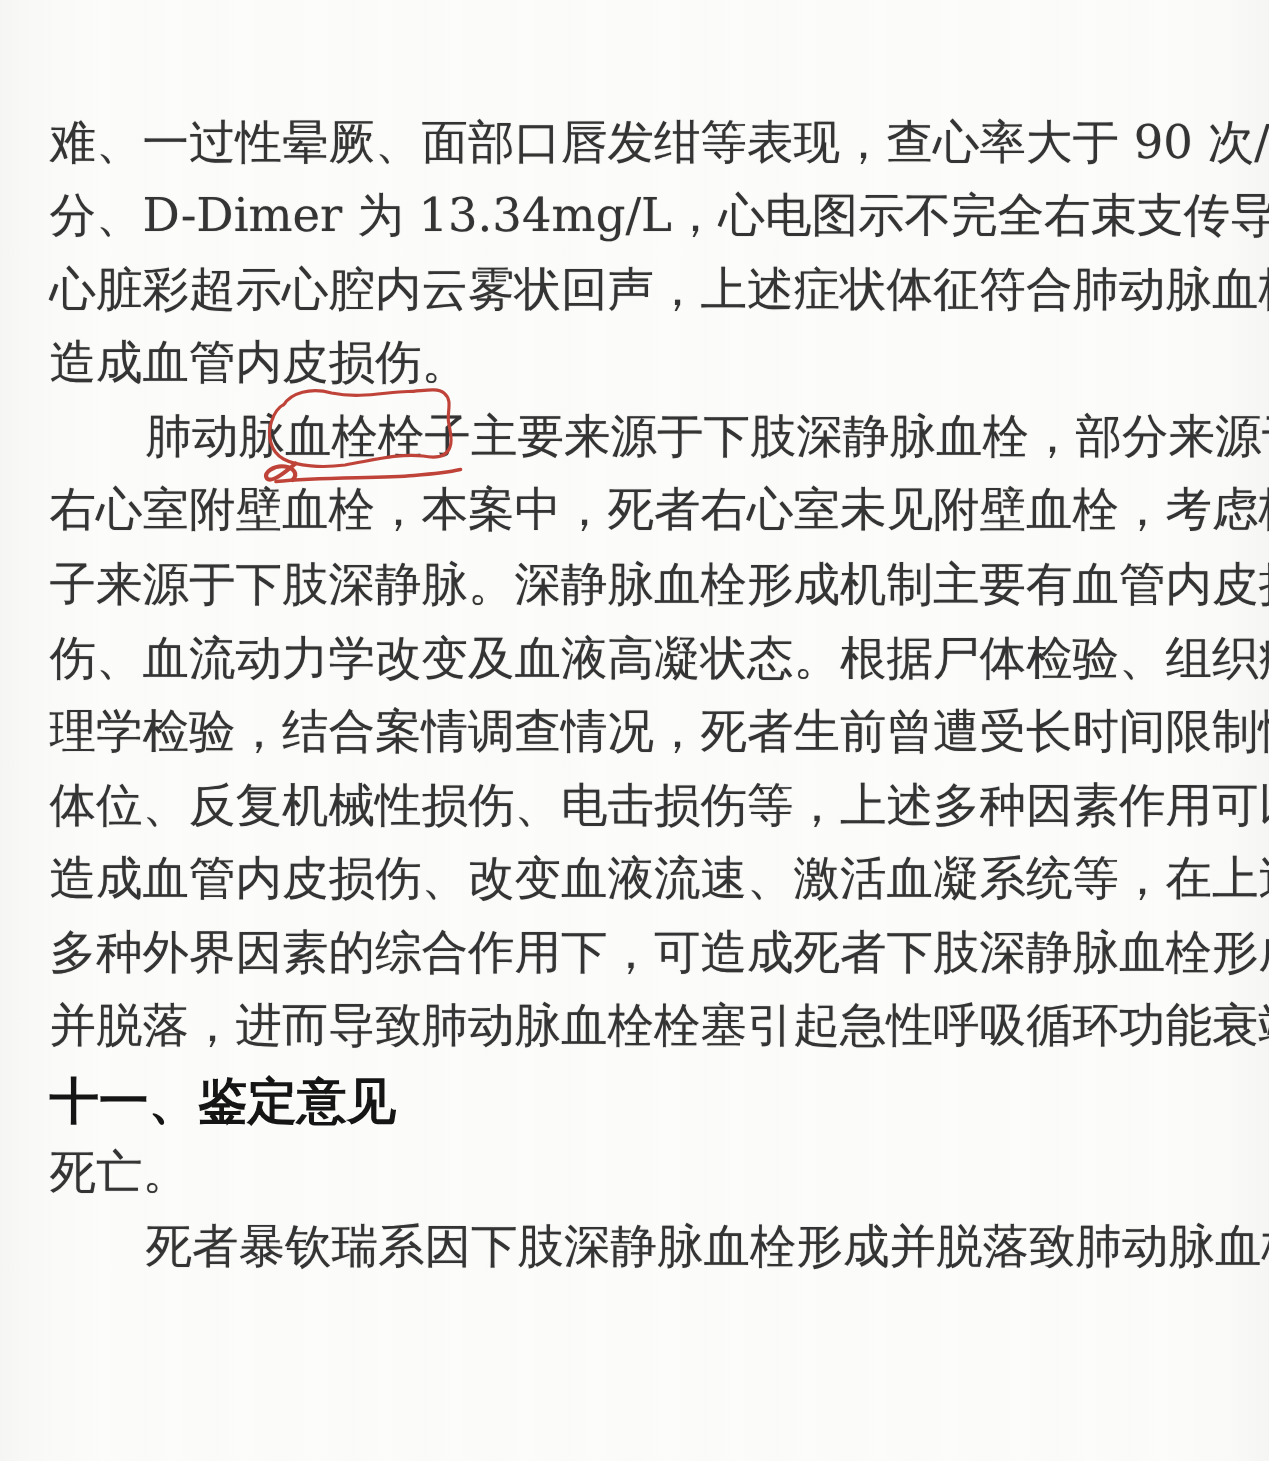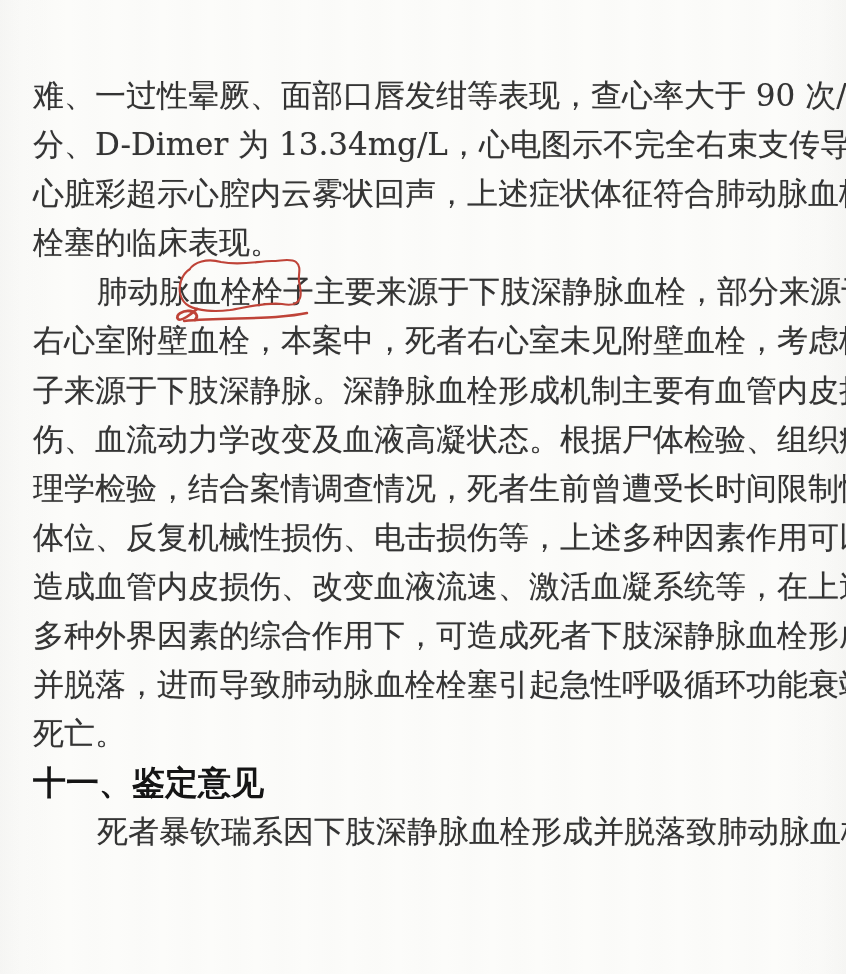--- a/index.html
+++ b/index.html
@@ -65,32 +65,32 @@
 </style>
 </head>
 <body>
 
 <div class="page">
 
   <div class="textblock" id="textblock">
       <div class="line just">难、一过性晕厥、面部口唇发绀等表现，查心率大于 90 次/</div>
       <div class="line just">分、D-Dimer 为 13.34mg/L，心电图示不完全右束支传导阻滞，</div>
       <div class="line just">心脏彩超示心腔内云雾状回声，上述症状体征符合肺动脉血栓</div>
-      <div class="line">栓塞的临床表现。</div>
+      <div class="line">造成血管内皮损伤。</div>
       <div class="line just indent">肺动脉血栓栓子主要来源于下肢深静脉血栓，部分来源于</div>
       <div class="line just">右心室附壁血栓，本案中，死者右心室未见附壁血栓，考虑栓</div>
       <div class="line just">子来源于下肢深静脉。深静脉血栓形成机制主要有血管内皮损</div>
       <div class="line just">伤、血流动力学改变及血液高凝状态。根据尸体检验、组织病</div>
       <div class="line just">理学检验，结合案情调查情况，死者生前曾遭受长时间限制性</div>
       <div class="line just">体位、反复机械性损伤、电击损伤等，上述多种因素作用可以</div>
       <div class="line just">造成血管内皮损伤、改变血液流速、激活血凝系统等，在上述</div>
       <div class="line just">多种外界因素的综合作用下，可造成死者下肢深静脉血栓形成</div>
       <div class="line just">并脱落，进而导致肺动脉血栓栓塞引起急性呼吸循环功能衰竭</div>
+      <div class="line heading">十一、鉴定意见</div>
       <div class="line">死亡。</div>
-      <div class="line heading">十一、鉴定意见</div>
       <div class="line just indent">死者暴钦瑞系因下肢深静脉血栓形成并脱落致肺动脉血栓</div>
     </div>
 
   <svg class="annotation" width="846" height="974" viewBox="0 0 846 974">
 
     <path class="pen-loop" stroke-width="2.1" d="M 189 270
              C 194 262, 207 258, 221 262
              C 241 266, 258 261, 272 261
              C 281 261, 291 258, 296 262
              C 302 267, 298 274, 299 281

